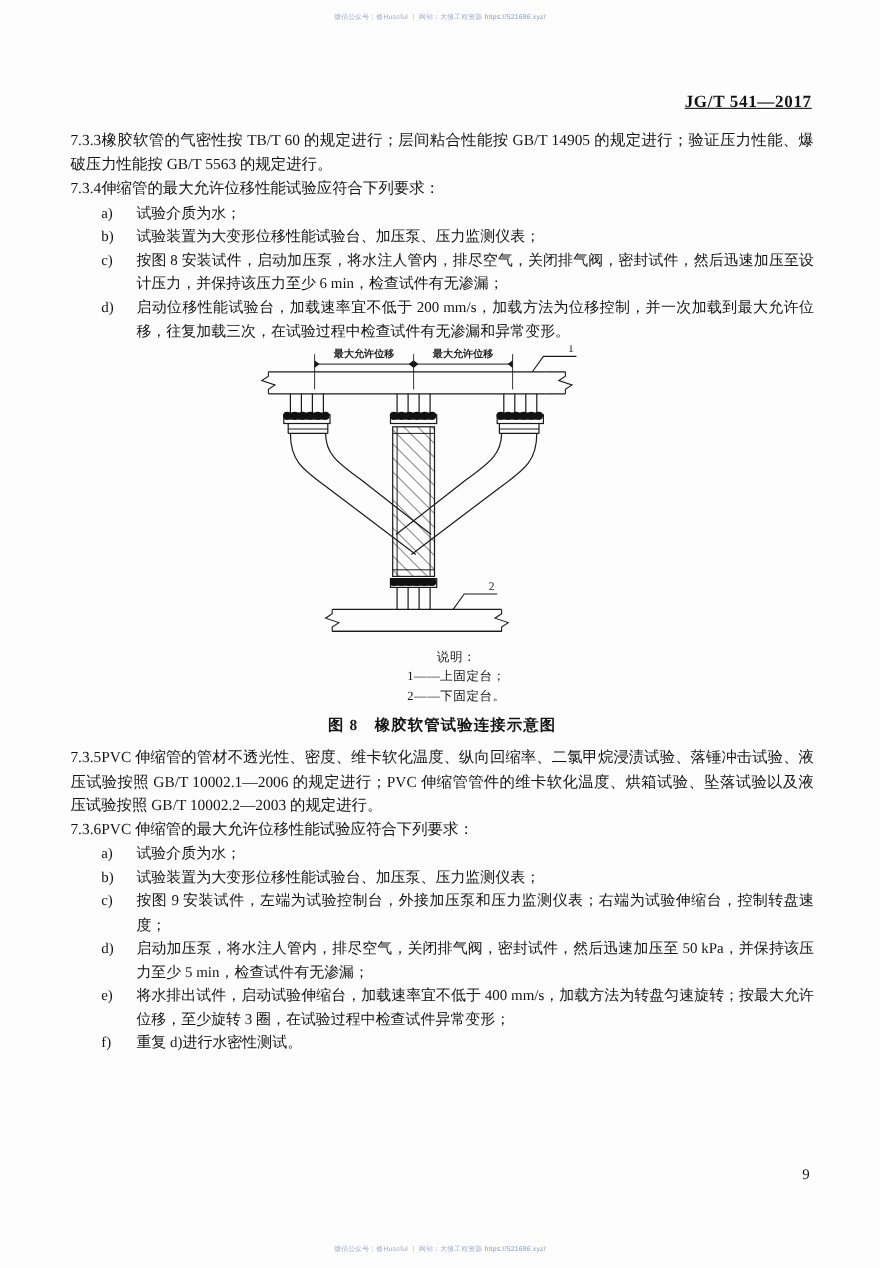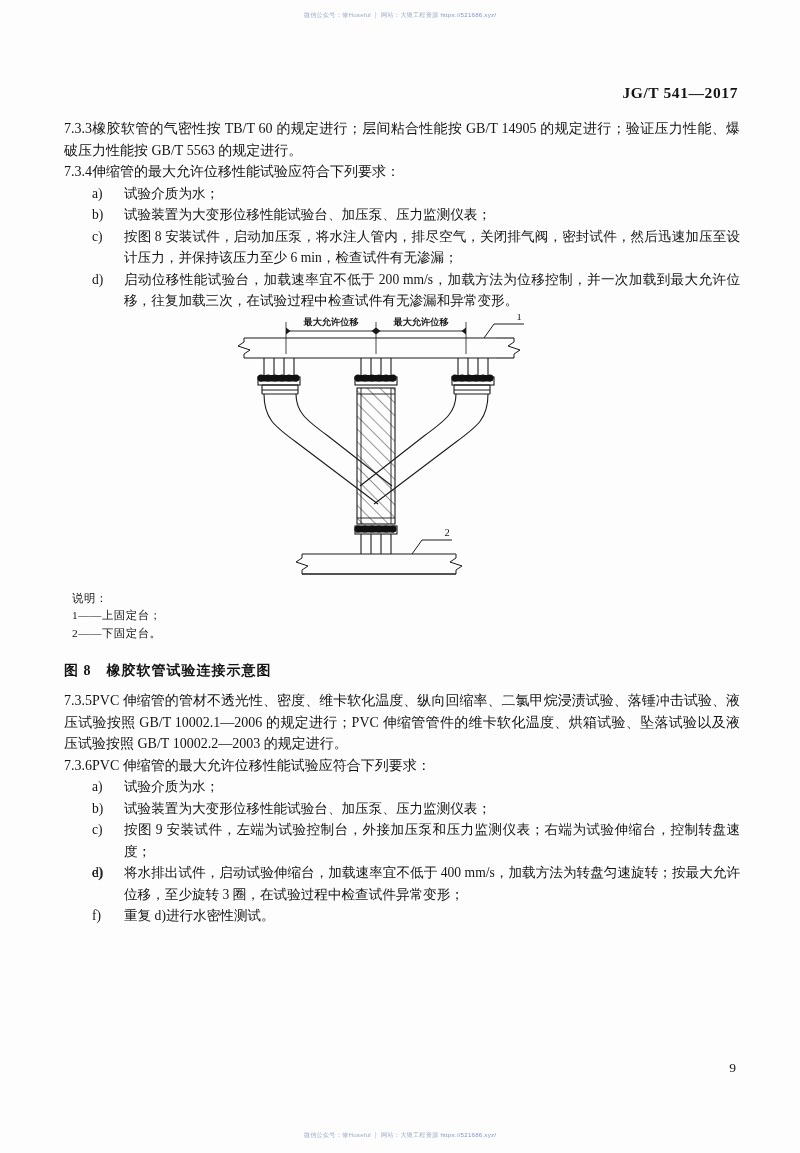--- a/index.html
+++ b/index.html
@@ -36,20 +36,21 @@
 
   
   .header {
     position: absolute;
     top: 84px;
     right: 62px;
     font-size: 15.5px;
     font-weight: bold;
     letter-spacing: 0.6px;
     font-family: "Liberation Serif", serif;
+    text-decoration: underline;
   }
 
   
   .content {
     position: absolute;
     top: 118px;
     left: 64px;
     width: 676px;
   }
 
@@ -84,28 +85,30 @@
     height: 274px;
   }
   .figure-svg {
     position: absolute;
     left: 152px;
     top: 0;
   }
 
   .legend {
     margin-top: 2px;
-    margin-left: 8px;
+    margin-left: 26px;
     font-size: 11.4px;
     line-height: 17.5px;
     letter-spacing: 0.5px;
+    text-align: center;
   }
   .fig-caption {
-    margin-top: 20px;
+    margin-top: 9px;
     margin-bottom: 10px;
+    text-align: center;
     font-size: 14px;
     font-weight: bold;
     letter-spacing: 1px;
   }
 
   
   .page-number {
     position: absolute;
     top: 1060px;
     right: 64px;
@@ -305,20 +308,21 @@
     <p class="item">
       <span class="label">b)</span>
       <span>试验装置为大变形位移性能试验台、加压泵、压力监测仪表；</span>
     </p>
     <p class="item">
       <span class="label">c)</span>
       <span>按图 9 安装试件，左端为试验控制台，外接加压泵和压力监测仪表；右端为试验伸缩台，控制转盘速度；</span>
     </p>
     <p class="item">
       <span class="label">d)</span>
+      <span>启动加压泵，将水注人管内，排尽空气，关闭排气阀，密封试件，然后迅速加压至 50 kPa，并保持该压力至少 5 min，检查试件有无渗漏；</span>
     </p>
     <p class="item">
       <span class="label">e)</span>
       <span>将水排出试件，启动试验伸缩台，加载速率宜不低于 400 mm/s，加载方法为转盘匀速旋转；按最大允许位移，至少旋转 3 圈，在试验过程中检查试件异常变形；</span>
     </p>
     <p class="item">
       <span class="label">f)</span>
       <span>重复 d)进行水密性测试。</span>
     </p>
 

